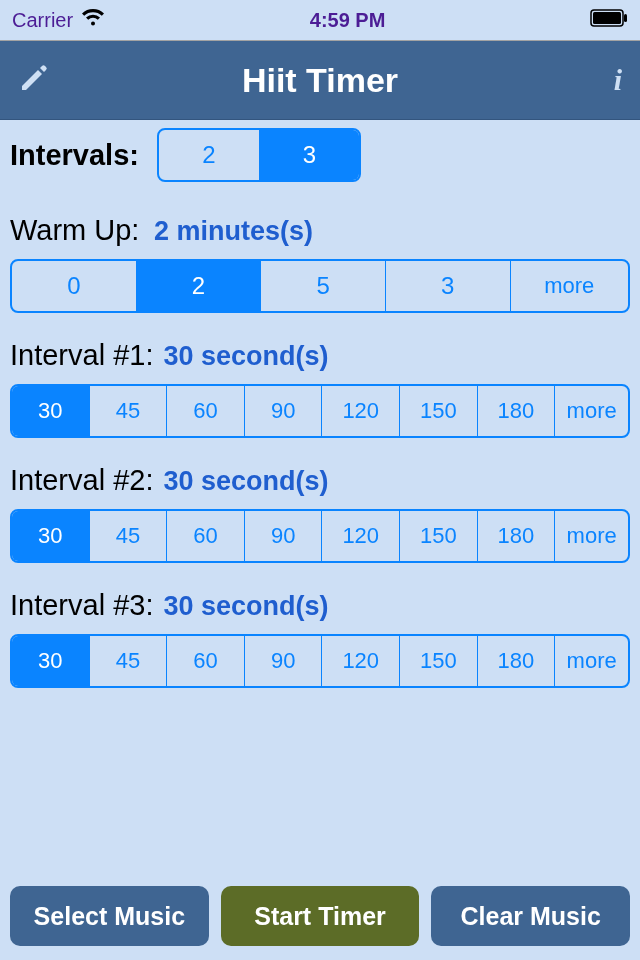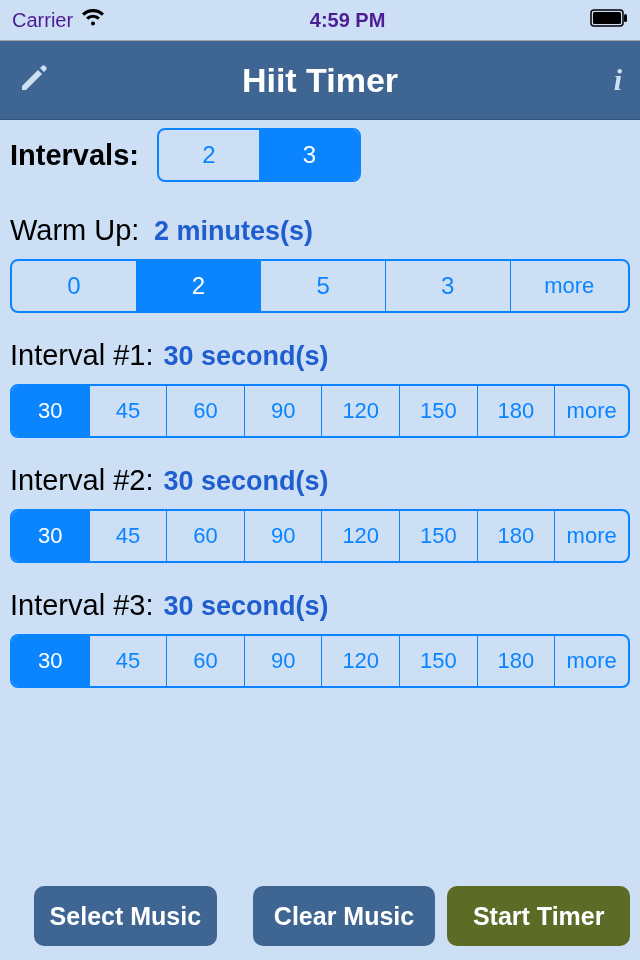--- a/index.html
+++ b/index.html
@@ -122,21 +122,21 @@
     flex: 1;
     height: 60px;
     border-radius: 10px;
     display: flex;
     align-items: center;
     justify-content: center;
     font-size: 25px;
     font-weight: 700;
     color: #fff;
   }
-  .btn-blue { background: #3f6592; margin-left: 24px; }
+  .btn-blue { background: #3f6592; }
   .btn-green { background: #5c6c27; }
 
   
   .wifi-icon, .battery-icon, .pencil-icon, .info-icon { display: inline-block; }
 </style>
 </head>
 <body>
 
 <div class="status-bar">
   <div class="status-left">
@@ -224,15 +224,15 @@
           <div class="opt">150</div>
           <div class="opt">180</div>
           <div class="opt more">more</div>
         </div></div>
     </div>
 
 </div>
 
 <div class="bottom-bar">
   <div class="big-btn btn-blue">Select Music</div>
+  <div class="big-btn btn-green">Start Timer</div>
   <div class="big-btn btn-blue">Clear Music</div>
-  <div class="big-btn btn-green">Start Timer</div>
 </div>
 
 </body></html>

